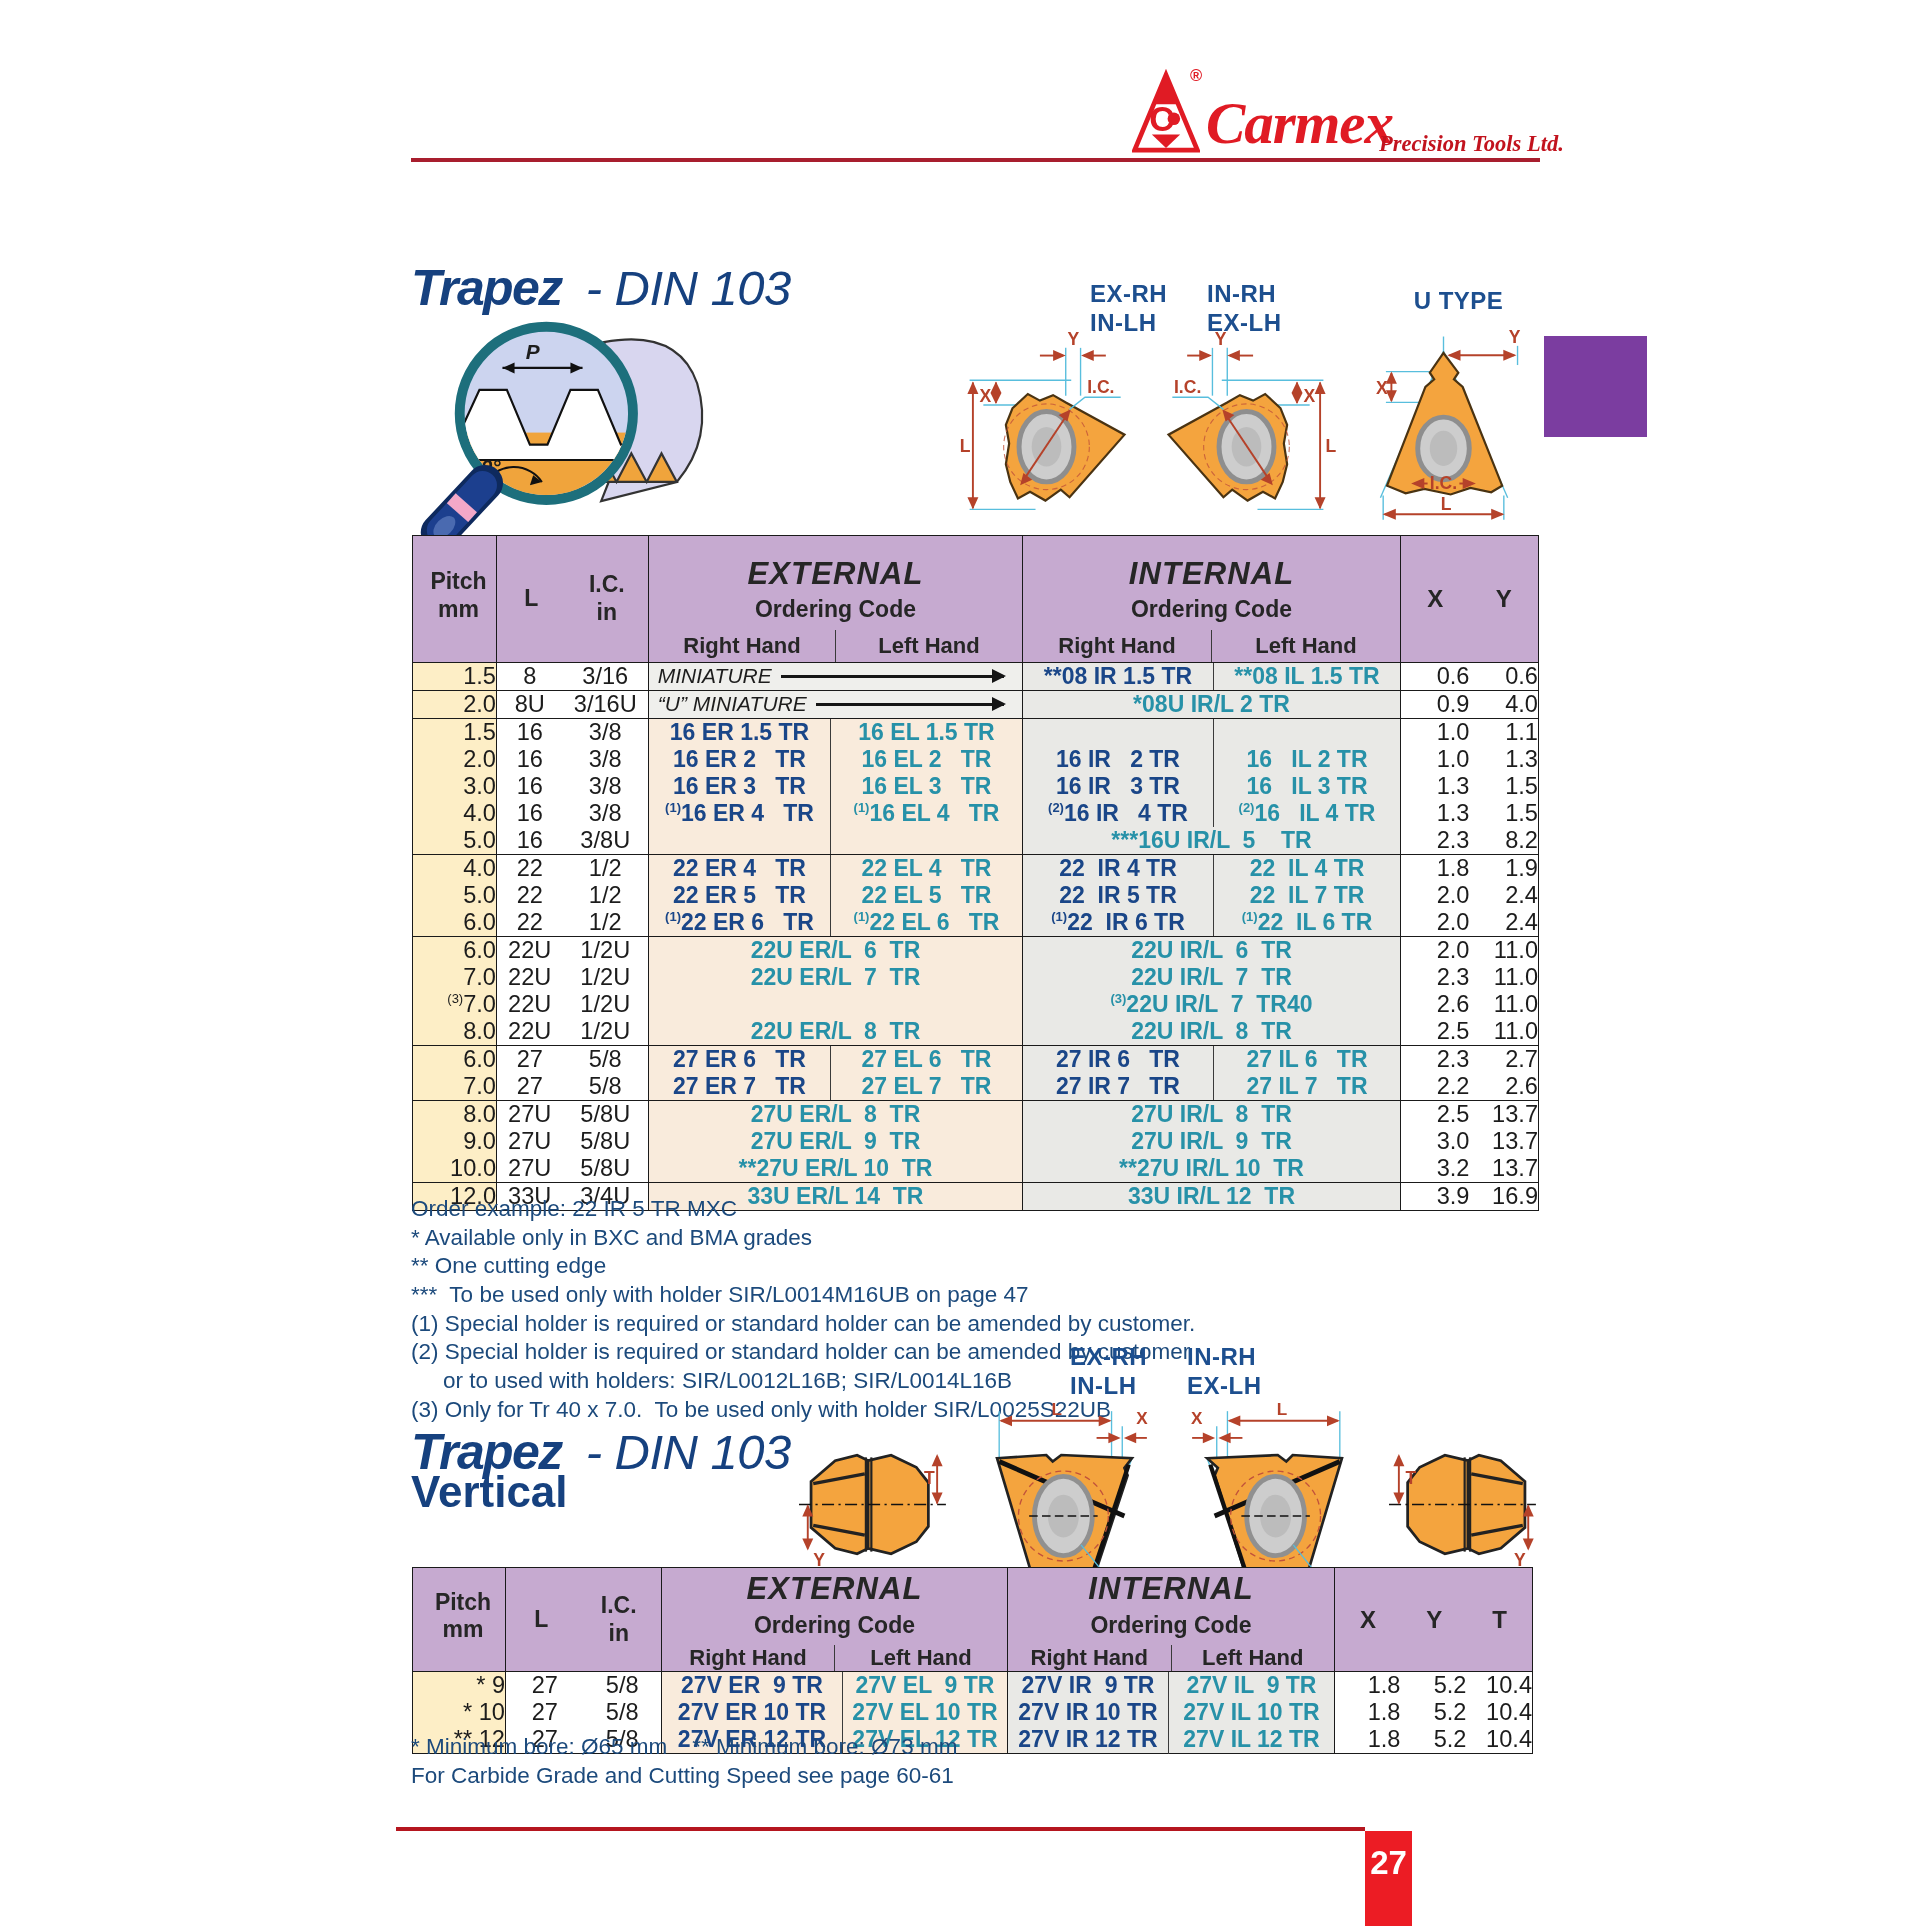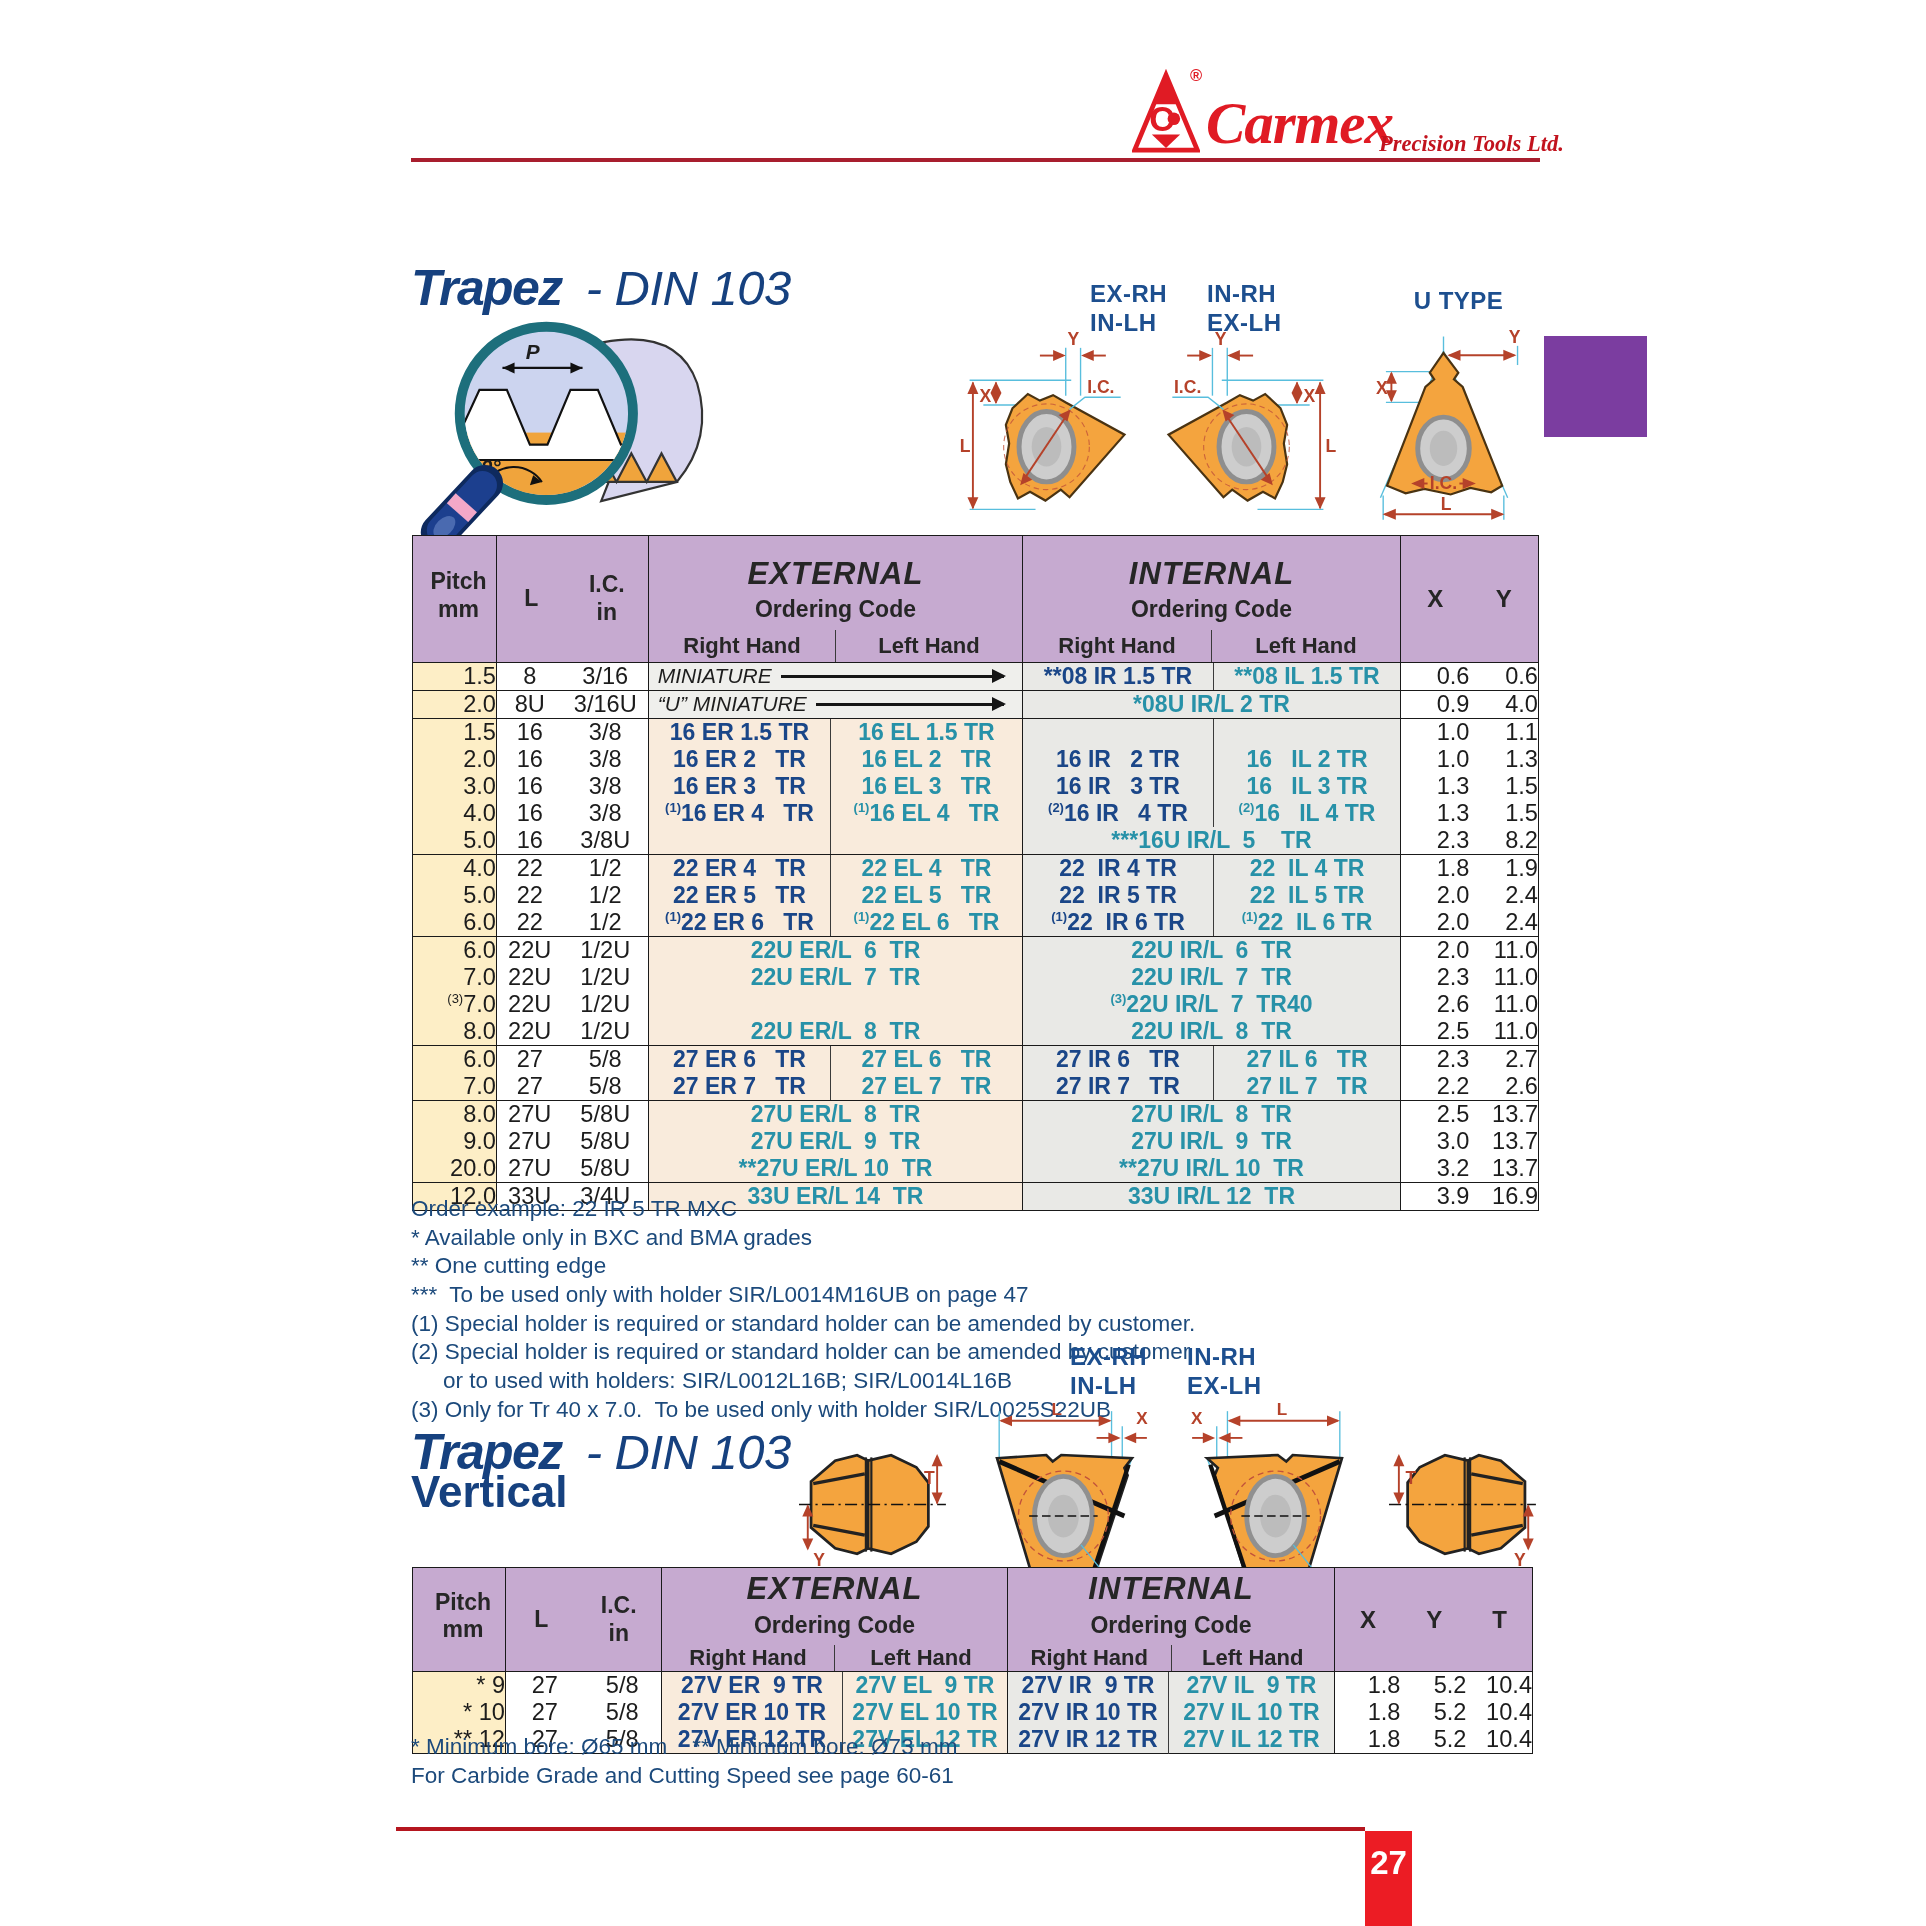--- a/index.html
+++ b/index.html
@@ -389,21 +389,21 @@
           <td class="c-x bl3">1.8</td>
           <td class="c-y">1.9</td>
         </tr>
         <tr>
           <td class="c-pitch br3">5.0</td>
           <td class="c-l">22</td>
           <td class="c-ic br3">1/2</td>
           <td class="code navy ext">22 ER 5   TR</td>
           <td class="code teal ext thin">22 EL 5   TR</td>
           <td class="code navy int bl3">22  IR 5 TR</td>
-          <td class="code teal int thin">22  IL 5 TR</td>
+          <td class="code teal int thin">22  IL 7 TR</td>
           <td class="c-x bl3">2.0</td>
           <td class="c-y">2.4</td>
         </tr>
         <tr class="sep">
           <td class="c-pitch br3">6.0</td>
           <td class="c-l">22</td>
           <td class="c-ic br3">1/2</td>
           <td class="code navy ext"><sup>(1)</sup>22 ER 6   TR</td>
           <td class="code teal ext thin"><sup>(1)</sup>22 EL 6   TR</td>
           <td class="code navy int bl3"><sup>(1)</sup>22  IR 6 TR</td>
@@ -481,21 +481,21 @@
         <tr>
           <td class="c-pitch br3">9.0</td>
           <td class="c-l">27U</td>
           <td class="c-ic br3">5/8U</td>
           <td class="code teal ext" colspan="2">27U ER/L  9  TR</td>
           <td class="code teal int bl3" colspan="2">27U IR/L  9  TR</td>
           <td class="c-x bl3">3.0</td>
           <td class="c-y">13.7</td>
         </tr>
         <tr class="sep">
-          <td class="c-pitch br3">20.0</td>
+          <td class="c-pitch br3">10.0</td>
           <td class="c-l">27U</td>
           <td class="c-ic br3">5/8U</td>
           <td class="code teal ext" colspan="2">**27U ER/L 10  TR</td>
           <td class="code teal int bl3" colspan="2">**27U IR/L 10  TR</td>
           <td class="c-x bl3">3.2</td>
           <td class="c-y">13.7</td>
         </tr>
         <tr>
           <td class="c-pitch br3">12.0</td>
           <td class="c-l">33U</td>

